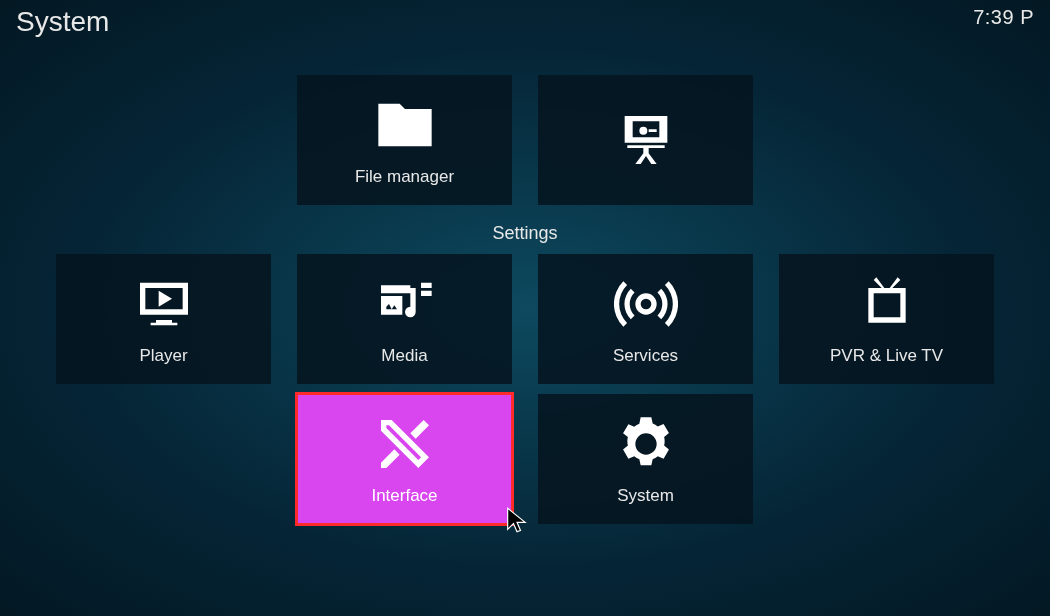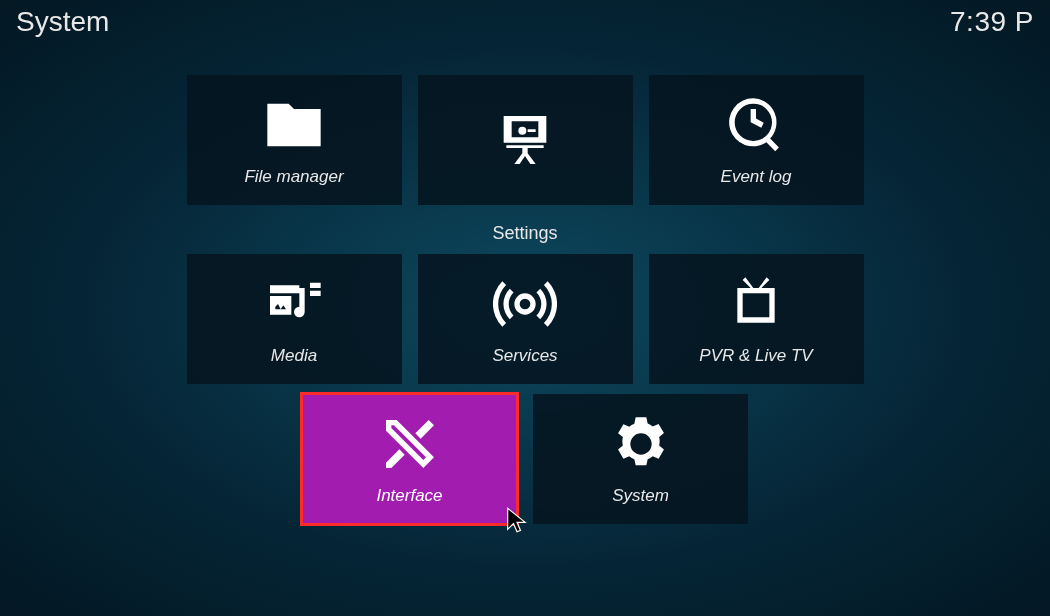--- a/index.html
+++ b/index.html
@@ -14,50 +14,49 @@
   }
   .header {
     display: flex;
     justify-content: space-between;
     align-items: flex-start;
     padding: 6px 16px 0 16px;
     font-size: 28px;
     font-weight: 300;
   }
   .header-title { font-size: 28px; }
-  .header-time { font-size: 28px; letter-spacing: 0.5px; }
+  .header-time { font-size: 20px; letter-spacing: 0.5px; }
   .content {
     position: absolute;
     top: 75px;
     left: 0;
     right: 0;
     display: flex;
     flex-direction: column;
     align-items: center;
   }
   .row {
     display: flex;
-    gap: 16px;
+    gap: 26px;
     justify-content: center;
-    font-style: italic;
   }
   .tile {
     width: 215px;
     height: 130px;
     background: rgba(5, 20, 30, 0.85);
     display: flex;
     flex-direction: column;
     align-items: center;
     justify-content: center;
     gap: 10px;
     cursor: pointer;
     position: relative;
   }
   .tile.active {
-    background: #a21caf;
+    background: #d946ef;
     outline: 3px solid #ff2a2a;
     outline-offset: -1px;
   }
   .tile .icon-slot {
     height: 64px;
     display: flex;
     align-items: center;
     justify-content: center;
   }
   .tile .icon-slot svg { width: 64px; height: 64px; fill: #fff; }
@@ -102,33 +101,33 @@
       </span>
       <span class="tile-label">File manager</span>
     </div>
     <div class="tile">
       <span class="icon-slot">
         <svg viewBox="0 0 24 24">
             <path d="M4 3h16v10H4V3zm1 11h14v1h-6v2l3 4h-2l-2-3-2 3H8l3-4v-2H5v-1zM7 5v6h10V5H7zm4 2a1.5 1.5 0 1 1 0 3 1.5 1.5 0 0 1 0-3zm2 1h3v1h-3V8z"></path>
           </svg>
       </span>
     </div>
-    <div class="tile">
-      <span class="icon-slot">
-        <svg viewBox="0 0 24 24">
-            <path d="M11 2a9 9 0 1 0 4.9 16.5l3.3 3.3 1.4-1.4-3.3-3.3A9 9 0 0 0 11 2zm0 2a7 7 0 1 1 0 14 7 7 0 0 1 0-14zm-1 2v5l4 2 .9-1.8L12 9.6V6h-2z"></path>
-          </svg>
-      </span>
-      <span class="tile-label">Event log</span>
-    </div>
   </div>
 
   <div class="section-title">Settings</div>
 
   <div class="row">
+    <div class="tile">
+      <span class="icon-slot">
+        <svg viewBox="0 0 24 24">
+            <path d="M3 4h18v12H3V4zm2 2v8h14V6H5zm5 1 5 3-5 3V7zM9 18h6v1h2v1H7v-1h2v-1z"></path>
+          </svg>
+      </span>
+      <span class="tile-label">Player</span>
+    </div>
     <div class="tile">
       <span class="icon-slot">
         <svg viewBox="0 0 24 24">
             <path d="M3 5h11v3H3V5zm0 4h8v7H3V9zm2 2v3h4l-1-1.5L7 14l-1-2-1 1zm9-5h2v9a2 2 0 1 1-2-2V6zm4-2h4v2h-4V4zm0 3h4v2h-4V7z"></path>
           </svg>
       </span>
       <span class="tile-label">Media</span>
     </div>
     <div class="tile">
       <span class="icon-slot">

